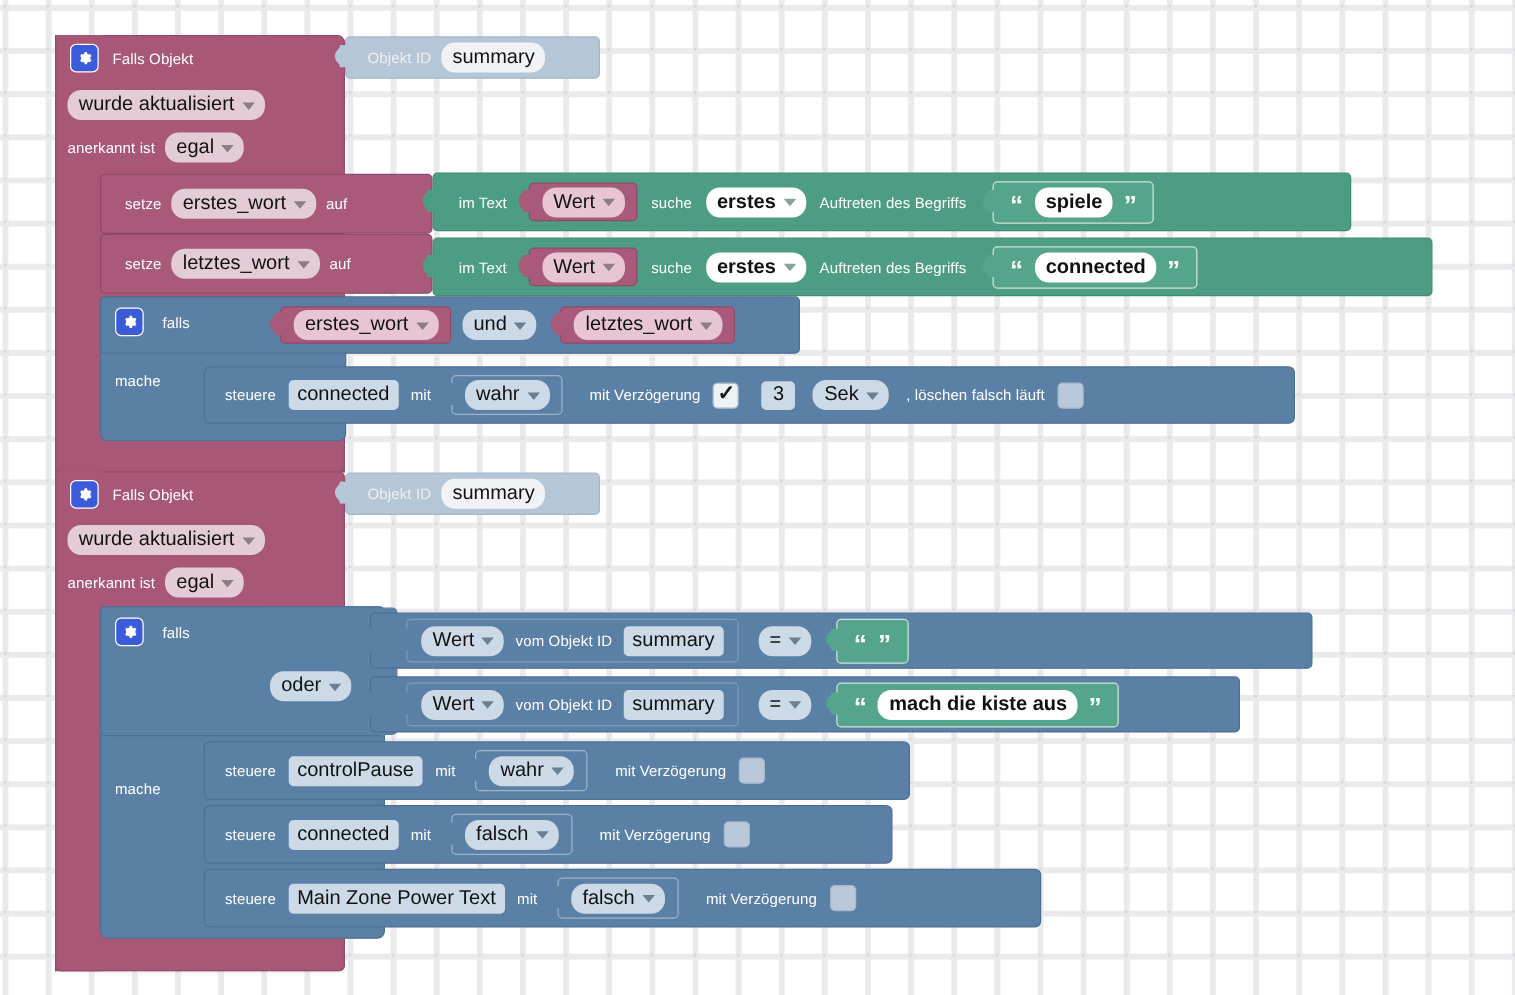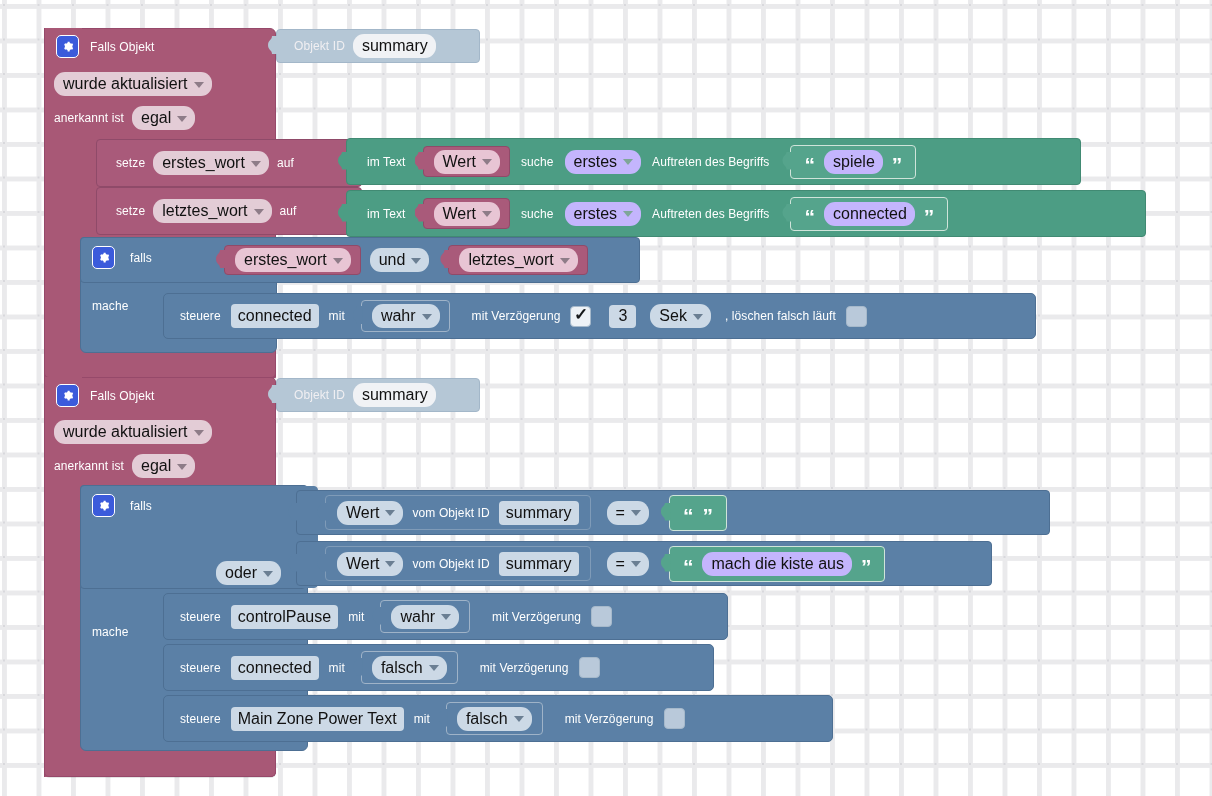--- a/index.html
+++ b/index.html
@@ -33,39 +33,39 @@
   
   .blk{position:absolute;box-sizing:border-box;}
   .row{display:flex;align-items:center;}
 
   .hat{                       
     background:#a85876;
     border:1px solid #96496a;
     border-radius:5px;
     box-shadow:0 1px 0 rgba(0,0,0,.10);
   }
-  .setblk{background:#a95a7a;border:1px solid #8f4a69;border-radius:4px;margin-left:16px;}
+  .setblk{background:#a95a7a;border:1px solid #8f4a69;border-radius:4px;}
   .ctrl{background:#5b80a6;border:1px solid #4d6f93;border-radius:4px;}
   .textblk{background:#4c9d84;border:1px solid #418a73;border-radius:4px;}
   .objid{background:#b5c7d6;border:1px solid #a3b7c9;border-radius:4px;}
 
   .lbl{color:#ffffff;font-size:12px;white-space:nowrap;letter-spacing:.1px;}
   .lbl.dim{color:#f0eff2;}
   .lbl.sm{font-size:12px;}
 
   
   .field{
     display:inline-flex;align-items:center;gap:5px;
     background:#e3ccd6;color:#111;
     border-radius:11px;padding:2px 8px 3px 9px;
     font-size:16px;line-height:19px;white-space:nowrap;
   }
   .field.light{background:#f0f2f5;}
   .field.blue{background:#ccd9e6;}
-  .field.green{background:#c4b5fd;}
+  .field.green{background:#ffffff;font-weight:bold;}
   .field.pinkdk{background:#e8c5d4;}
   .field.plain{border-radius:4px;padding:2px 7px 3px 7px;}
   .caret{
     width:0;height:0;border-left:5px solid transparent;border-right:5px solid transparent;
     border-top:6px solid #8e7c88;display:inline-block;margin-left:1px;position:relative;top:1px;
   }
   .caret.b{border-top-color:#6b7f93;}
   .caret.g{border-top-color:#7fa698;}
 
   
@@ -338,21 +338,21 @@
       <svg width="13" height="13" viewBox="0 0 16 16" aria-hidden="true">
         <path fill="#ffffff" d="M8 5.1a2.9 2.9 0 100 5.8 2.9 2.9 0 000-5.8zm0 4.3a1.4 1.4 0 110-2.8 1.4 1.4 0 010 2.8z"></path>
         <path fill="#ffffff" d="M14 8c0-.4 0-.7-.1-1l1.1-.9-1.2-2.1-1.4.5c-.5-.4-1-.7-1.6-.9L10.6 2H8.2l-.2 1.6c-.6.2-1.1.5-1.6.9l-1.4-.5-1.2 2.1 1.1.9c0 .3-.1.6-.1 1s0 .7.1 1l-1.1.9 1.2 2.1 1.4-.5c.5.4 1 .7 1.6.9l.2 1.6h2.4l.2-1.6c.6-.2 1.1-.5 1.6-.9l1.4.5 1.2-2.1-1.1-.9c.1-.3.1-.6.1-1z"></path>
       </svg>
     </span>
     <span class="lbl">falls</span>
   </div>
 
   <div class="blk ctrl" style="left:208px;top:486px;width:110px;height:102px;z-index:7;border-radius:4px;border-color:#5b80a6;"></div>
 
-  <div class="blk row" style="left:216px;top:561px;z-index:10;">
+  <div class="blk row" style="left:216px;top:537px;z-index:10;">
     <span class="field blue">
       <span>oder</span>
       <i class="caret b"></i>
     </span>
   </div>
 
   <div class="blk ctrl row" style="left:296px;top:490px;width:754px;height:45px;z-index:8;gap:10px;padding-left:22px;border-radius:4px;border-color:#4d6f93;">
     <span class="plug">
         <i style="background:#5b80a6;"></i>
       </span>

